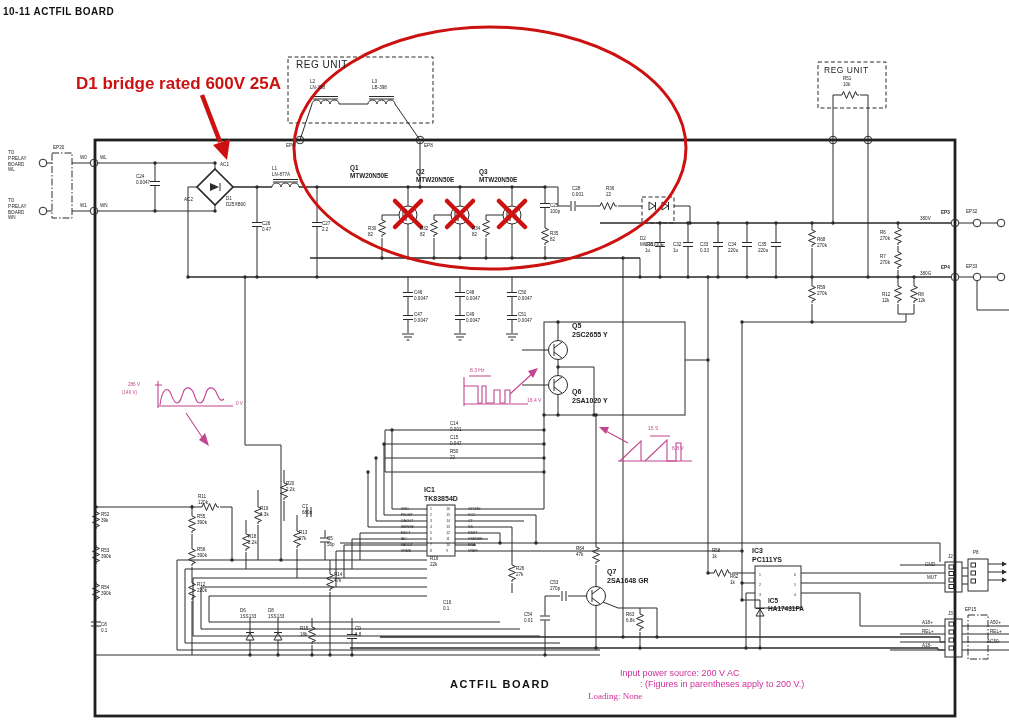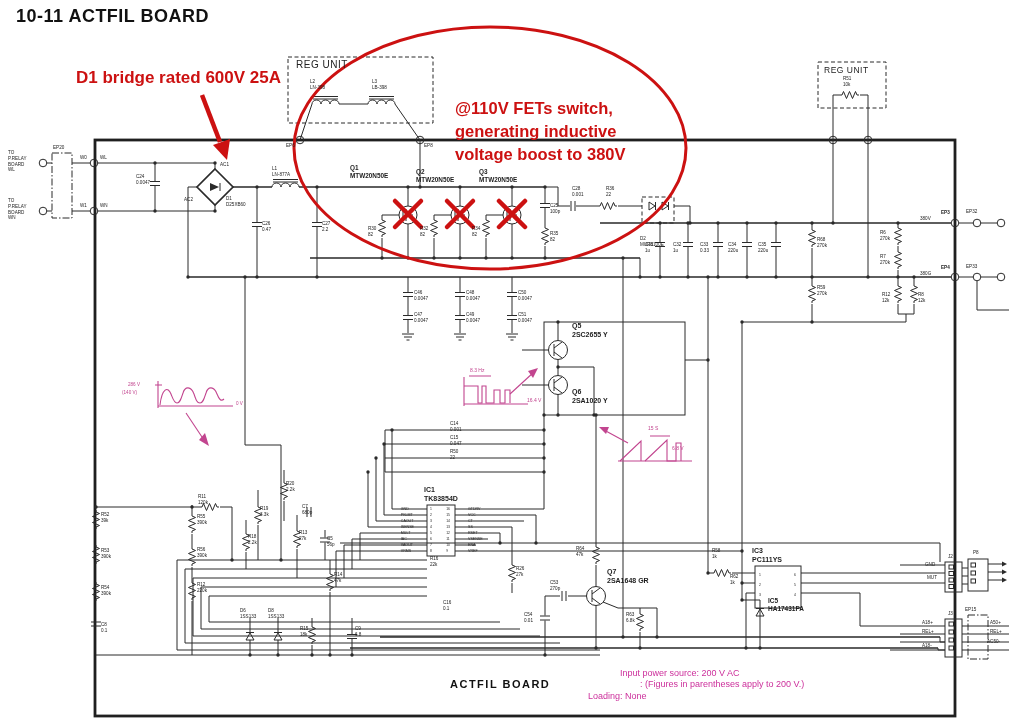--- a/index.html
+++ b/index.html
@@ -9,28 +9,28 @@
   .w{stroke:#2a2a2a;stroke-width:1;fill:none;}
   .w2{stroke:#2a2a2a;stroke-width:1.7;fill:none;}
   .w3{stroke:#1f1f1f;stroke-width:2.8;fill:none;}
   .dsh{stroke-dasharray:4 2.5;}
   .ddt{stroke-dasharray:7 2 1.5 2;}
   .red{stroke:#cc1111;fill:none;}
   .mag{stroke:#c2458f;fill:none;stroke-width:1.1;}
   .fdot{fill:#2a2a2a;stroke:none;}
   .sl{position:absolute;white-space:pre-line;color:#1c1c1c;}
   .major{position:absolute;white-space:pre-line;}
-  #hdr{left:16px;top:6px;font-size:18px;font-weight:700;color:#111;letter-spacing:.5px;}
+  #hdr{left:3px;top:6px;font-size:10px;font-weight:700;color:#111;letter-spacing:.5px;}
   #bridge-note{left:76px;top:68px;font-size:17px;font-weight:700;}
   #fet-note{left:455px;top:97px;font-size:16.5px;font-weight:700;line-height:23px;}
   #board-label{left:450px;top:678px;font-size:11px;font-weight:700;letter-spacing:1.5px;color:#111;}
   .cond{position:absolute;font-size:9px;}
   #cond1{left:620px;top:668px;}
   #cond2{left:640px;top:679px;}
-  #cond3{left:588px;top:691px;}
+  #cond3{left:588px;top:691px;font-family:Liberation Serif, serif;}
   .regu{position:absolute;font-size:10px;font-weight:400;color:#222;letter-spacing:.5px;}
   #regu-l{left:296px;top:59px;}
   #regu-r{left:824px;top:65px;font-size:8.5px;}
 </style>
 </head>
 <body>
 
 <div id="screen">
 
 <svg id="schem" width="1009" height="724" viewBox="0 0 1009 724">
@@ -668,24 +668,21 @@
       <span class="sl" style="left: 128px; top: 382px; font-size: 4.6px; line-height: 5.8px; color: rgb(194, 69, 143);">286 V</span>
       <span class="sl" style="left: 122px; top: 390px; font-size: 4.6px; line-height: 5.8px; color: rgb(194, 69, 143);">(140 V)</span>
       <span class="sl" style="left: 236px; top: 401px; font-size: 4.6px; line-height: 5.8px; color: rgb(194, 69, 143);">0 V</span>
       <span class="sl" style="left: 470px; top: 367px; font-size: 5px; line-height: 6.3px; color: rgb(194, 69, 143);">8.3 Hz</span>
       <span class="sl" style="left: 527px; top: 397px; font-size: 5px; line-height: 6.3px; color: rgb(194, 69, 143);">16.4 V</span>
       <span class="sl" style="left: 648px; top: 425px; font-size: 5px; line-height: 6.3px; color: rgb(194, 69, 143);">15 S</span>
       <span class="sl" style="left: 672px; top: 445px; font-size: 5px; line-height: 6.3px; color: rgb(194, 69, 143);">6.8 V</span>
     </div>
 
 <div id="hdr" class="major">10-11  ACTFIL BOARD</div>
-<div id="bridge-note" class="major" style="color: rgb(204, 17, 17);">D1 bridge rated 600V 25A</div>
-<div id="fet-note" class="major" style="color: rgb(204, 17, 17);">@110V FETs switch,
-generating inductive
-voltage boost to 380V</div>
+<div id="bridge-note" class="major" style="color: rgb(204, 17, 17); margin-top: 6px;">D1 bridge rated 600V 25A</div>
 <div id="regu-l" class="regu">REG UNIT</div>
 <div id="regu-r" class="regu">REG UNIT</div>
 <div id="board-label" class="major">ACTFIL BOARD</div>
 <div id="cond1" class="cond" style="color: rgb(204, 47, 155);">Input power source: 200 V AC</div>
 <div id="cond2" class="cond" style="color: rgb(204, 47, 155);">: (Figures in parentheses apply to 200 V.)</div>
 <div id="cond3" class="cond" style="color: rgb(204, 47, 155);">Loading: None</div>
 
 </div>
 
 </body></html>

